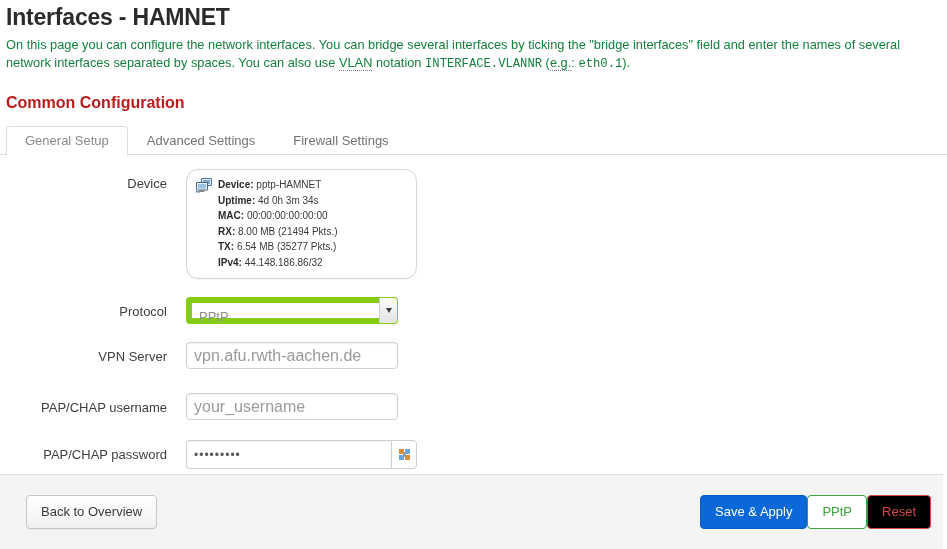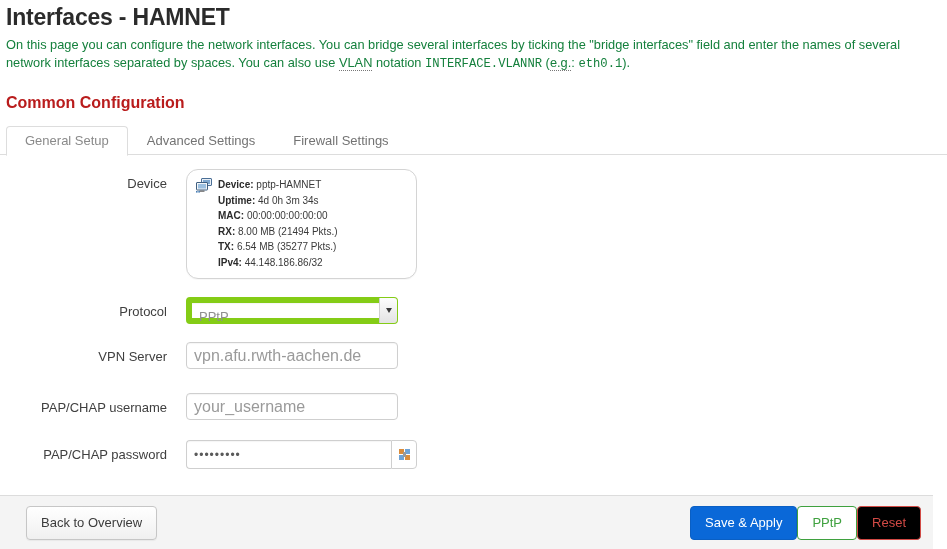--- a/index.html
+++ b/index.html
@@ -223,23 +223,23 @@
     align-items: center;
     justify-content: center;
     cursor: pointer;
     padding: 0;
   }
 
   
   .footer {
     position: absolute;
     left: 0;
-    right: 14px;
+    right: 4px;
     bottom: 0;
-    height: 54px;
+    height: 75px;
     background: #f4f4f4;
     border-top: 1px solid #dcdcdc;
     display: flex;
     align-items: center;
     padding: 0 12px 0 26px;
   }
   .btn {
     font-family: "Liberation Sans", sans-serif;
     font-size: 13px;
     line-height: 16px;

